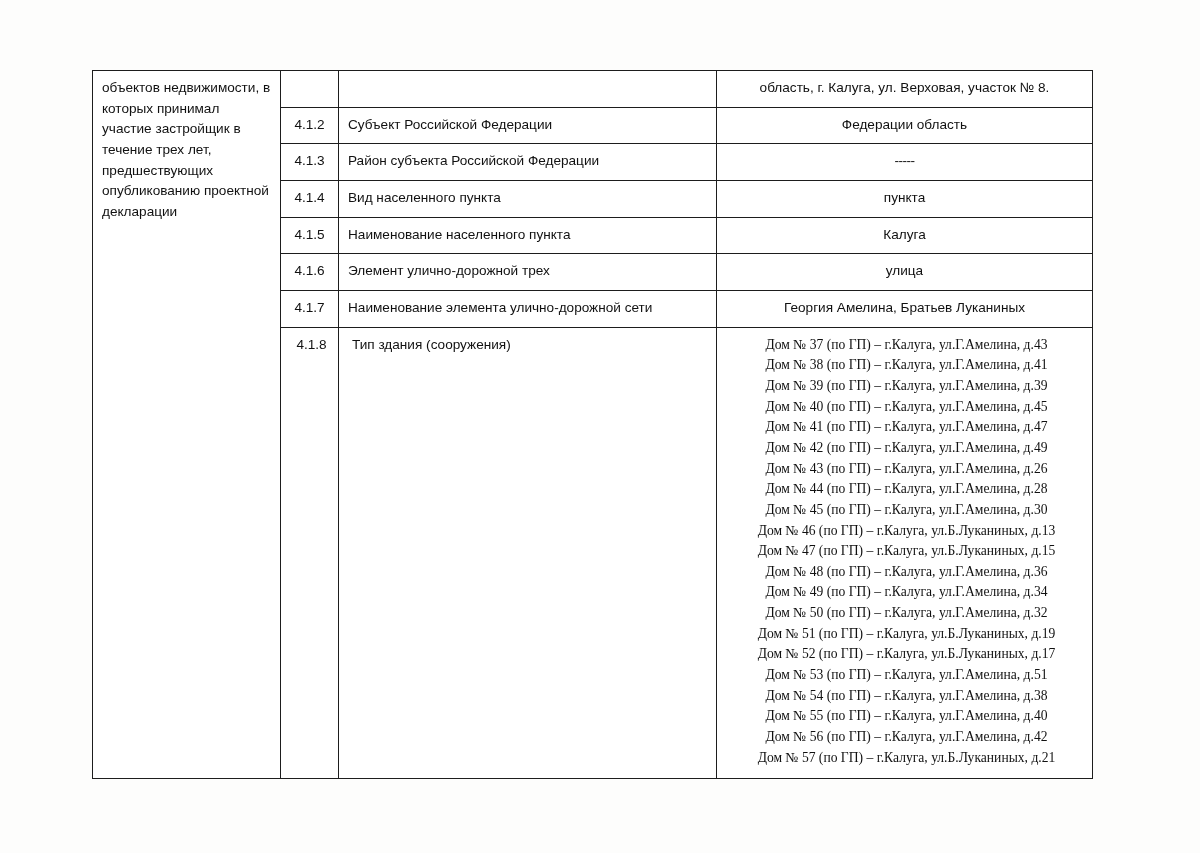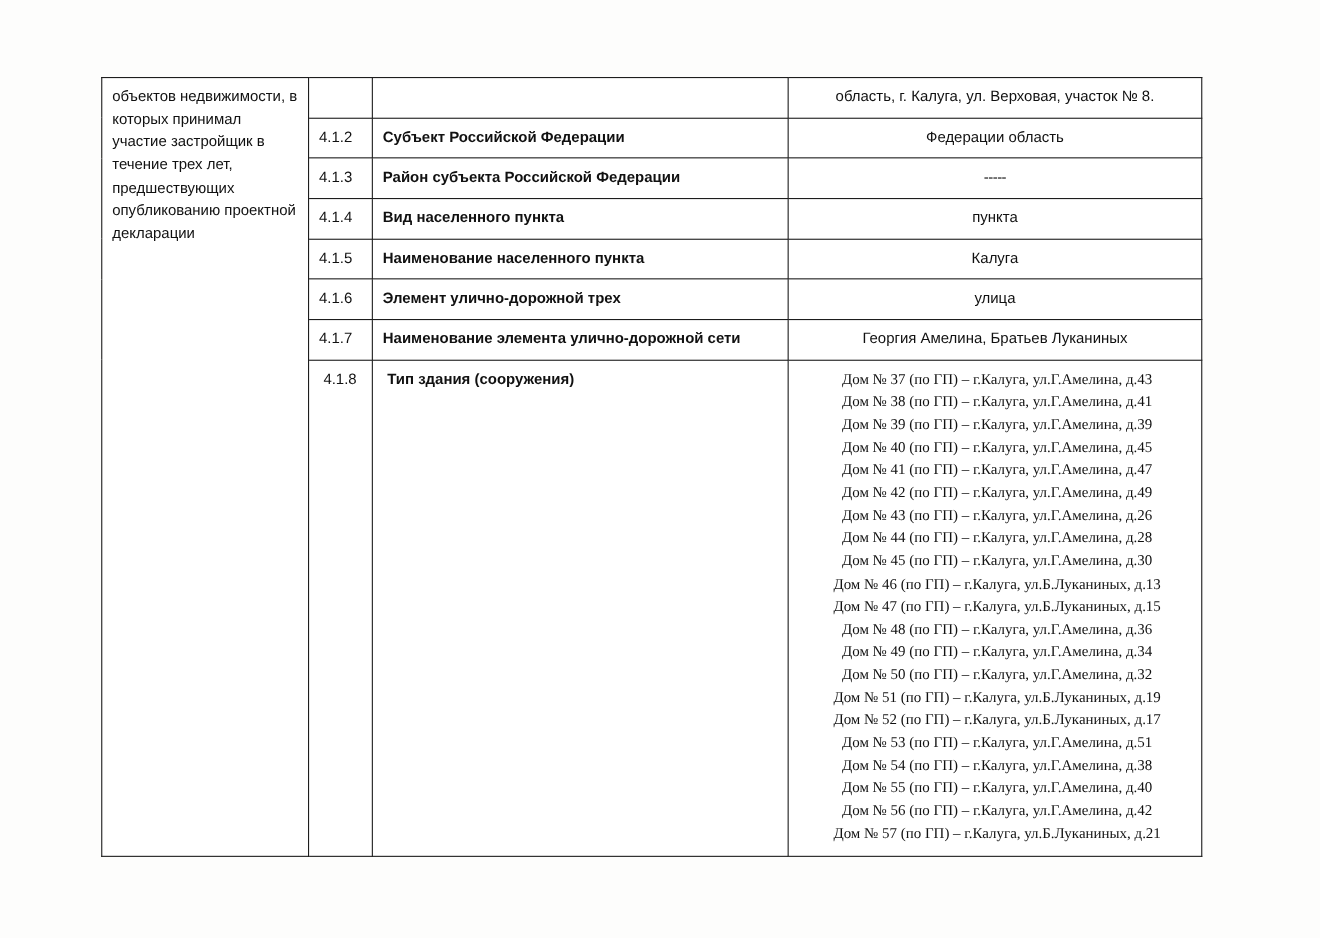--- a/index.html
+++ b/index.html
@@ -48,31 +48,31 @@
   .doc-table td {
     border: 1px solid #1d1d1d;
     vertical-align: top;
     padding: 7px 9px 8px 9px;
     font-size: 13.6px;
     line-height: 1.52;
     color: #111111;
   }
   .col-label  { width: 188px; }
   .col-num    { width: 58px;  text-align: left; }
-  .col-name   { width: 378px; font-weight: bold; }
+  .col-name   { width: 378px; }
   .col-value  { width: 376px; text-align: center; }
 
   
   .cell-group-label {
     font-size: 13.6px;
     line-height: 1.72;
     padding-top: 6px;
     margin-left: 29px;
   }
-  .cell-num { font-size: 13.5px; }
+  .cell-num { font-size: 13.5px; text-align: center; }
   .value-multiline {
     font-family: "Liberation Serif", serif;
     font-size: 14.2px;
     line-height: 1.62;
     white-space: pre-line;
     margin-top: 44px;
   }
   .row-tall td { padding-bottom: 10px; padding-left: 13px; }
   .dash-value { letter-spacing: -0.5px; }
 </style>

